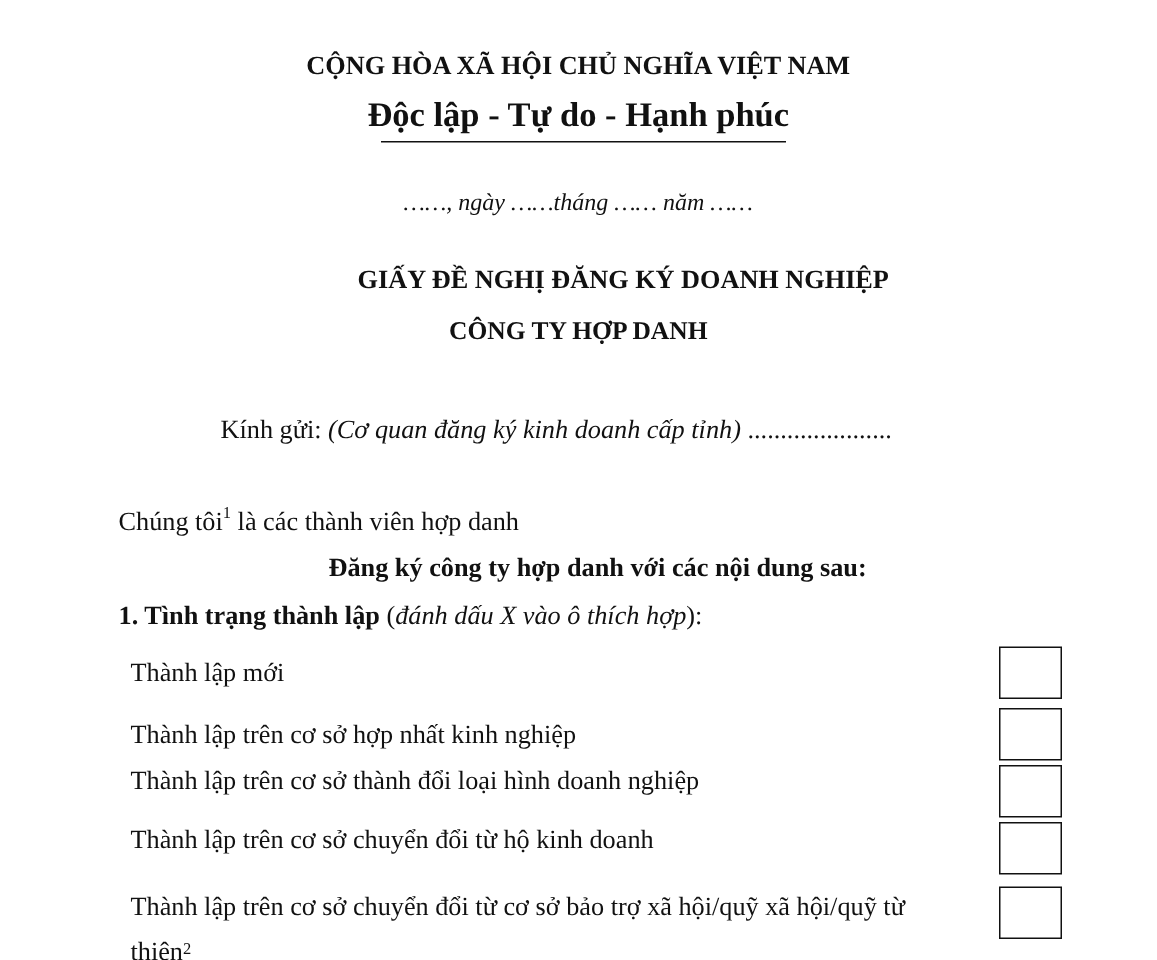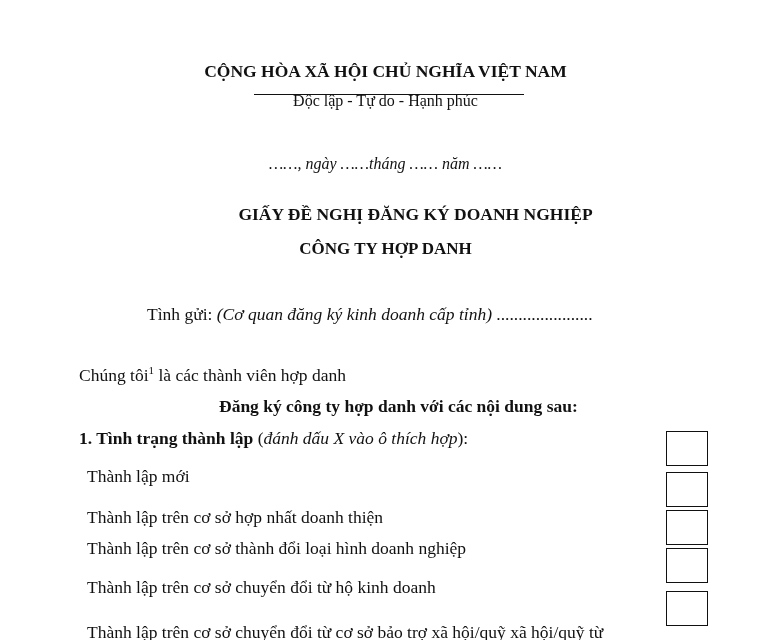--- a/index.html
+++ b/index.html
@@ -1,23 +1,23 @@
 <!DOCTYPE html>
 <html><head>
 <meta charset="utf-8">
 <style>
   html, body { margin:0; padding:0; background:#ffffff; }
   body { width:771px; height:640px; position:relative; overflow:hidden;
          font-family:"Liberation Serif", "DejaVu Serif", serif; color:#111111; }
-  .abs { position:absolute; white-space:nowrap;margin-top:28px; }
+  .abs { position:absolute; white-space:nowrap; }
   .center { left:0; width:771px; text-align:center; }
   .b { font-weight:bold; }
   .i { font-style:italic; }
   .nation { top:33px; font-size:17.5px; font-weight:bold; }
-  .motto { top:64px; font-size:16px; font-weight:normal; }
+  .motto { top:64px; font-size:23px; font-weight:bold; }
   .rule { position:absolute; left:254px; top:94px; width:270px; height:0; border-top:1.5px solid #111; }
   .date { top:127px; font-size:16px; font-style:italic; }
   .title1 { top:176px; font-size:17.5px; font-weight:bold;padding-left:30px; }
   .title2 { top:211px; font-size:17px; font-weight:bold; }
   .addr { top:276px; left:147px; font-size:17.5px; }
   .intro { top:337px; left:79px; font-size:17.5px; }
   sup { font-size:11px; vertical-align:top; position:relative; top:-1px; }
   .reg { top:368px; left:219px; font-size:17.5px; font-weight:bold; }
   .sec1 { top:400px; left:79px; font-size:17.5px; }
   .opt { left:87px; font-size:17.5px; }
@@ -30,37 +30,37 @@
 <div class="abs center nation">CỘNG HÒA XÃ HỘI CHỦ NGHĨA VIỆT NAM</div>
 <div class="abs center motto">Độc lập - Tự do - Hạnh phúc</div>
 <div class="rule"></div>
 
 <div class="abs center date">……, ngày ……tháng …… năm ……</div>
 
 <div class="abs center title1">GIẤY ĐỀ NGHỊ ĐĂNG KÝ DOANH NGHIỆP</div>
 <div class="abs center title2">CÔNG TY HỢP DANH</div>
 
 <div class="abs addr">
-  <span>Tình gửi: </span><span class="i">(Cơ quan đăng ký kinh doanh cấp tỉnh)</span><span> ......................</span>
+  <span>Kính gửi: </span><span class="i">(Cơ quan đăng ký kinh doanh cấp tỉnh)</span><span> ......................</span>
 </div>
 
 <div class="abs intro">
   <span>Chúng tôi</span><sup>1</sup><span> là các thành viên hợp danh</span>
 </div>
 
 <div class="abs reg">Đăng ký công ty hợp danh với các nội dung sau:</div>
 
 <div class="abs sec1">
   <span class="b">1. Tình trạng thành lập</span><span> (</span><span class="i">đánh dấu X vào ô thích hợp</span><span>):</span>
 </div>
 
 <div class="abs opt" style="top:438px;">Thành lập mới</div>
 <div class="box" style="top:431px;"></div>
 
-<div class="abs opt" style="top:479px;">Thành lập trên cơ sở hợp nhất doanh thiện</div>
+<div class="abs opt" style="top:479px;">Thành lập trên cơ sở hợp nhất kinh nghiệp</div>
 <div class="box" style="top:472px;"></div>
 
 <div class="abs opt" style="top:510px;">Thành lập trên cơ sở thành đổi loại hình doanh nghiệp</div>
 <div class="box" style="top:510px;"></div>
 
 <div class="abs opt" style="top:549px;">Thành lập trên cơ sở chuyển đổi từ hộ kinh doanh</div>
 <div class="box" style="top:548px;"></div>
 
 <div class="abs opt wrap2" style="top:589px;">
   <span>Thành lập trên cơ sở chuyển đổi từ cơ sở bảo trợ xã hội/quỹ xã hội/quỹ từ thiện</span><sup>2</sup>

